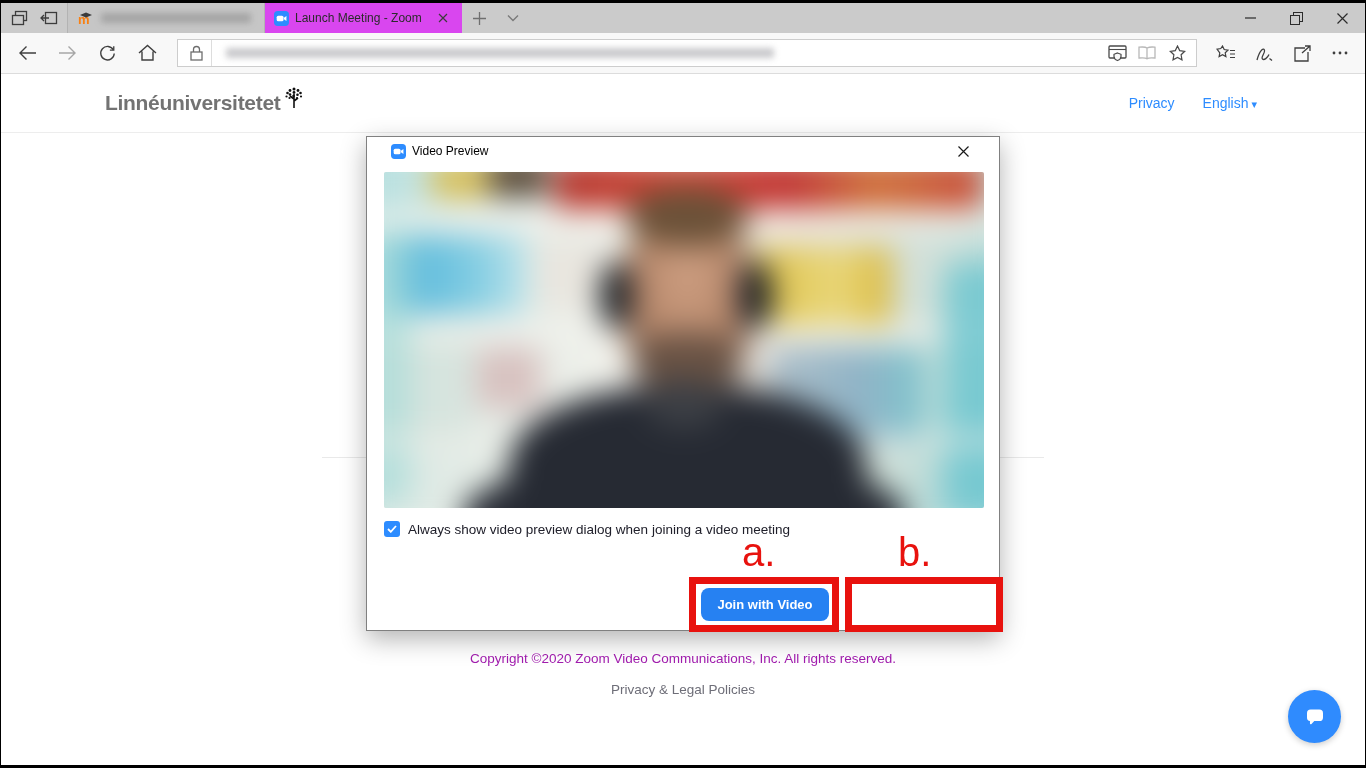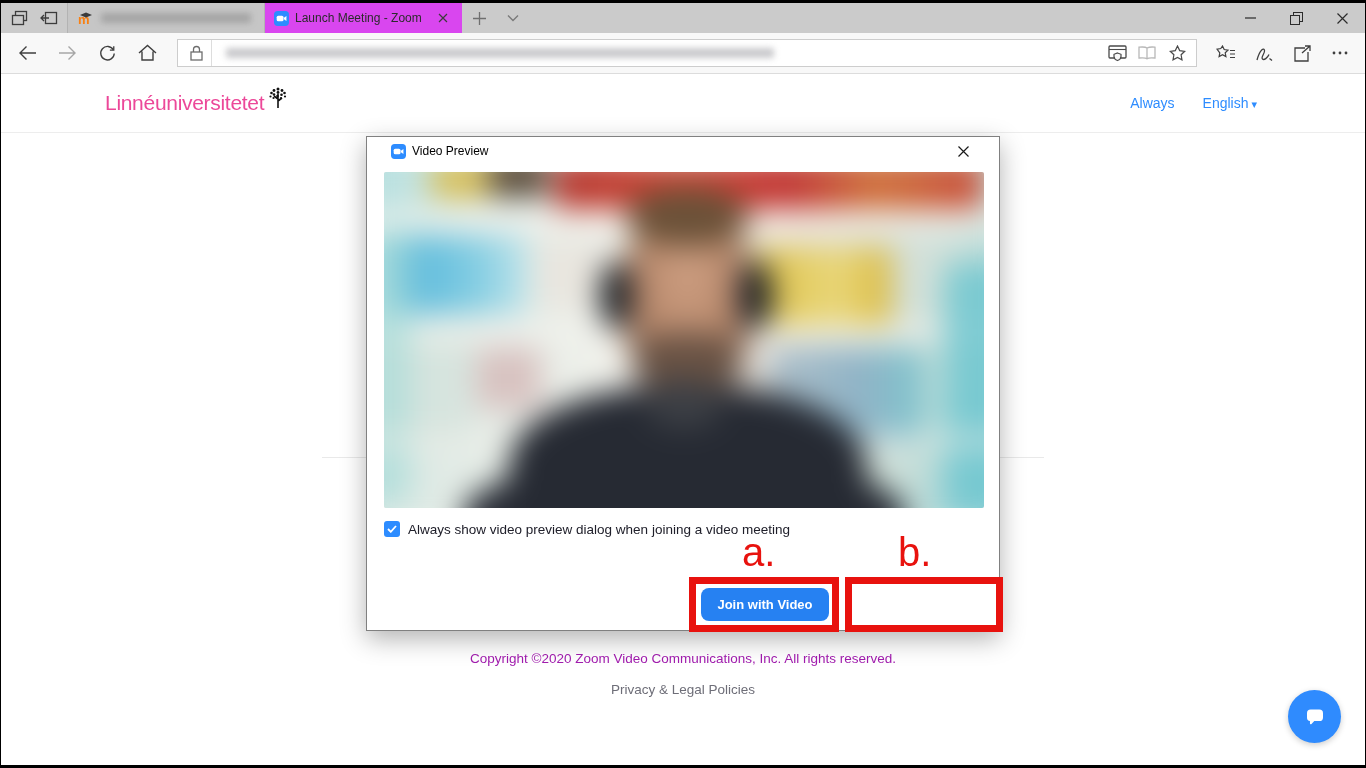--- a/index.html
+++ b/index.html
@@ -25,21 +25,21 @@
   .navbar { display:flex; align-items:center; height:41px; background:#f8f8f8; border-bottom:1px solid #dcdcdc; padding:0 6px; }
   .nav-btn { width:40px; height:40px; display:flex; align-items:center; justify-content:center; background:transparent; border:none; }
   .address { flex:1; display:flex; align-items:center; height:28px; margin:0 10px; background:#ffffff; border:1px solid #cdcdcd; padding:0 4px; }
   .lock-seg { display:flex; align-items:center; padding:0 8px; border-right:1px solid #ddd; height:100%; }
   .url-blur { width:548px; height:10px; margin-left:14px; background:#b8b8bc; }
   .field-icons { margin-left:auto; display:flex; align-items:center; }
   .field-btn { width:30px; height:26px; display:flex; align-items:center; justify-content:center; background:transparent; border:none; }
   
   .page { position:relative; width:1364px; height:691px; background:#ffffff; }
   .site-header { height:59px; border-bottom:1px solid #ededed; display:flex; align-items:center; }
-  .logo { display:flex; align-items:flex-start; gap:3px; margin-left:104px; color:#ec4899; font-weight:normal; font-size:21px; letter-spacing:-0.3px; }
+  .logo { display:flex; align-items:flex-start; gap:3px; margin-left:104px; color:#737373; font-weight:bold; font-size:21px; letter-spacing:-0.3px; }
   .header-links { margin-left:auto; margin-right:108px; display:flex; gap:28px; font-size:14px; }
   .header-links a { color:#2d8cff; text-decoration:none; }
   .caret { font-size:11px; margin-left:3px; }
   .page-hr { position:absolute; left:321px; top:383px; width:722px; height:1px; background:#e9e9e9; }
   .footer-copy { position:absolute; top:577px; width:100%; text-align:center; font-size:13.5px; color:#a21caf; }
   .footer-privacy { position:absolute; top:608px; width:100%; text-align:center; font-size:13.5px; color:#6e6e78; }
   .chat-fab { position:absolute; left:1287px; top:616px; width:53px; height:53px; border-radius:50%; background:#2f8bfe; border:none; display:flex; align-items:center; justify-content:center; box-shadow:0 2px 6px rgba(0,0,0,.2); }
   
   .dialog { position:absolute; left:365px; top:62px; width:634px; height:495px; background:#fff; border:1px solid #808080; box-shadow:0 8px 24px rgba(0,0,0,.30); }
   .dialog-titlebar { height:28px; display:flex; align-items:center; padding:0 24px; }
@@ -238,21 +238,21 @@
               <circle cx="10.5" cy="11" r="1.3"></circle>
                 <circle cx="18" cy="11.5" r="1.1"></circle>
                 <circle cx="6.5" cy="13" r="1.1"></circle>
               <circle cx="14" cy="13" r="1.1"></circle>
             </g>
             <path d="M11 9v14M11 14l-4-3M11 16l4-3" stroke="#111" stroke-width="1.6" fill="none"></path>
           </svg>
         </span>
       </a>
       <div class="header-links">
-        <a href="#">Always</a>
+        <a href="#">Privacy</a>
         <a href="#"><span>English</span><span class="caret">▾</span></a>
       </div>
     </div>
 
     <div class="page-hr"></div>
 
     <div class="footer-copy">Copyright ©2020 Zoom Video Communications, Inc. All rights reserved.</div>
     <a class="footer-privacy" href="#" style="display:block;text-decoration:none">Privacy &amp; Legal Policies</a>
 
     <button class="chat-fab">

